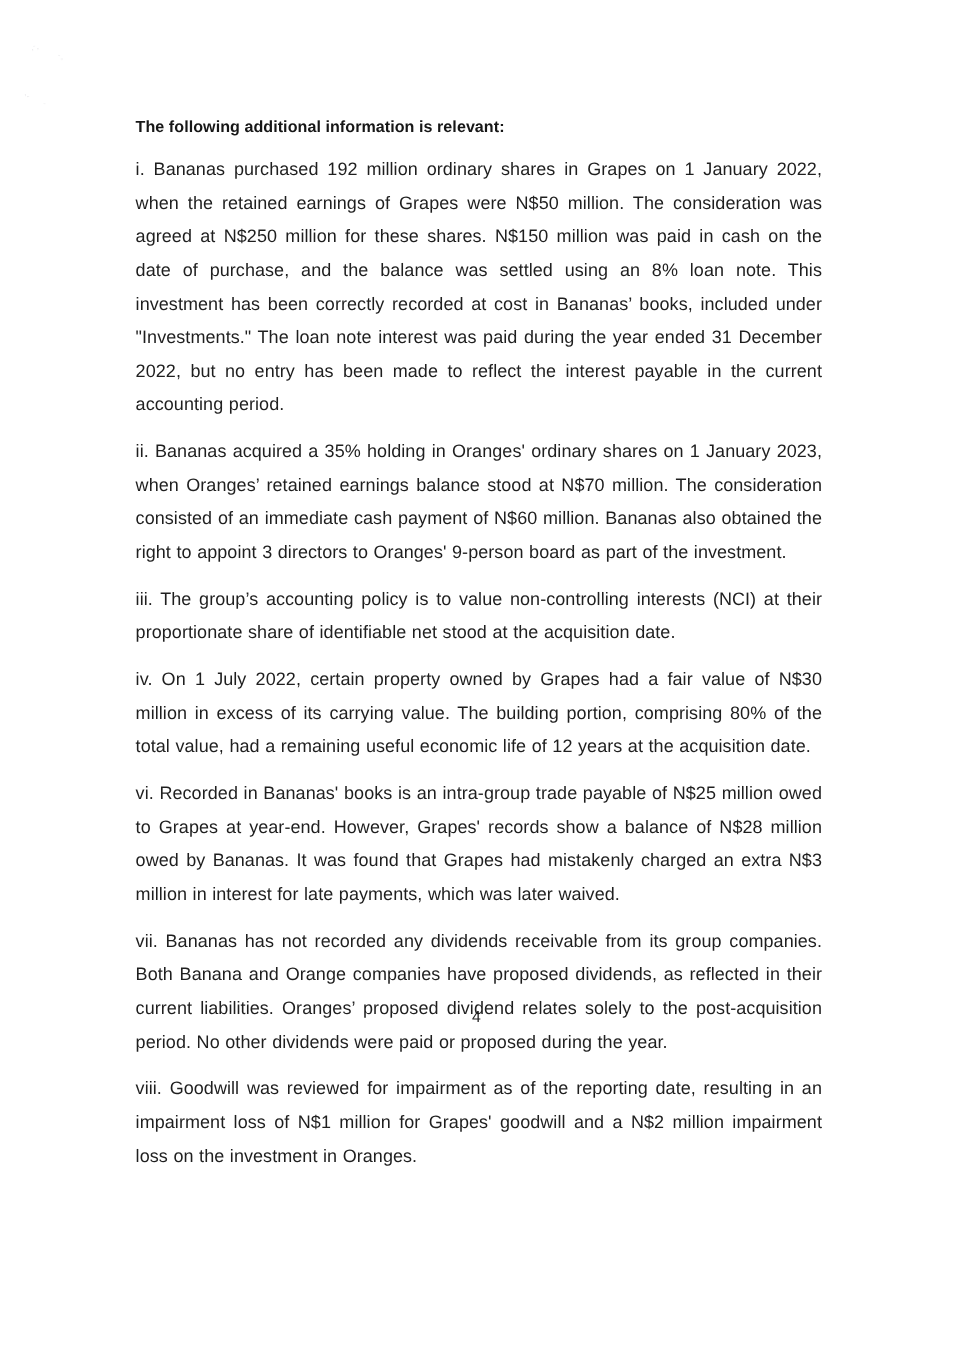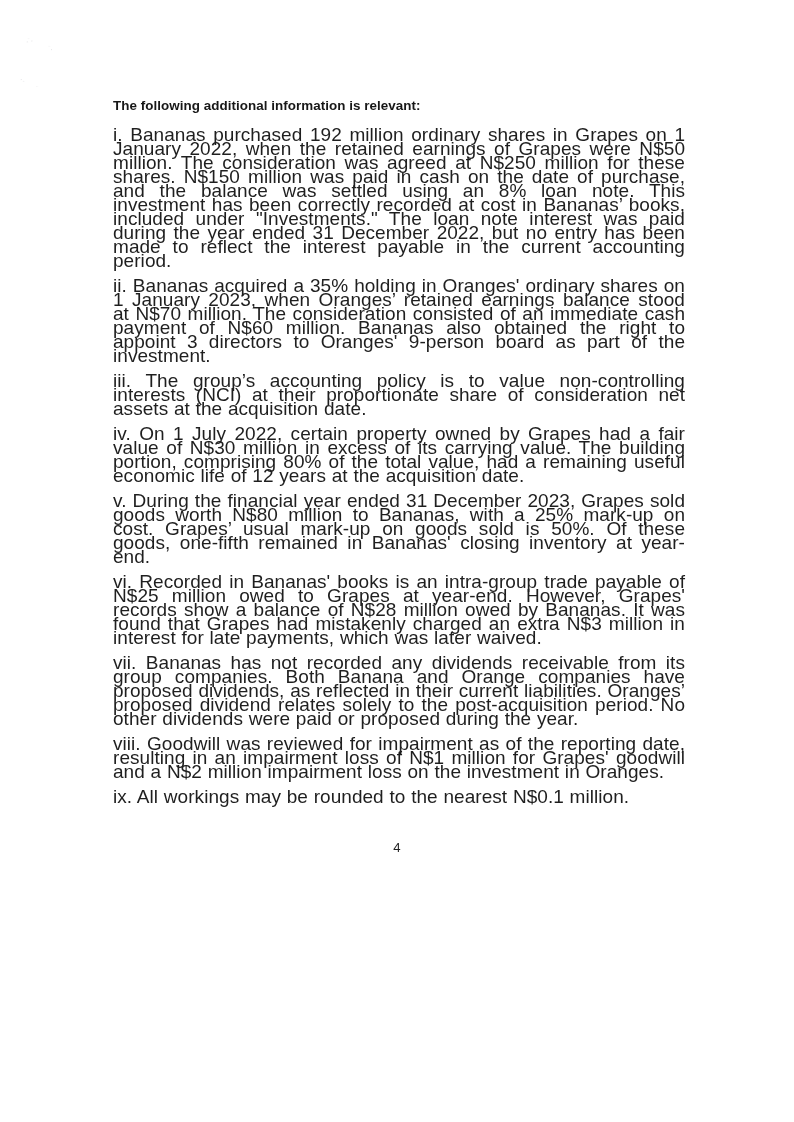--- a/index.html
+++ b/index.html
@@ -24,22 +24,22 @@
   }
   .heading {
     font-size: 13.4px;
     font-weight: 700;
     color: #171717;
     margin: 0 0 12px 0;
     line-height: 19.8px;
     letter-spacing: 0.05px;
   }
   .para {
-    font-size: 19px;
-    line-height: 14px;
+    font-size: 15px;
+    line-height: 28px;
     margin: 0 0 11px 0;
     text-align: justify;
     text-justify: inter-word;
     letter-spacing: 0.05px;
     word-spacing: 0.4px;
   }
   .page-number {
     position: absolute;
     left: 0;
     top: 840px;
@@ -70,24 +70,22 @@
 
   <span class="smudge smudge-1">·˙·</span>
   <span class="smudge smudge-2">˙·</span>
   <span class="smudge smudge-3">·.</span>
   <span class="smudge smudge-4">˙</span>
 
   <div class="content">
     <h2 class="heading">The following additional information is relevant:</h2>
     <p class="para">i. Bananas purchased 192 million ordinary shares in Grapes on 1 January 2022, when the retained earnings of Grapes were N$50 million. The consideration was agreed at N$250 million for these shares. N$150 million was paid in cash on the date of purchase, and the balance was settled using an 8% loan note. This investment has been correctly recorded at cost in Bananas’ books, included under "Investments." The loan note interest was paid during the year ended 31 December 2022, but no entry has been made to reflect the interest payable in the current accounting period.</p>
     <p class="para">ii. Bananas acquired a 35% holding in Oranges' ordinary shares on 1 January 2023, when Oranges’ retained earnings balance stood at N$70 million. The consideration consisted of an immediate cash payment of N$60 million. Bananas also obtained the right to appoint 3 directors to Oranges' 9-person board as part of the investment.</p>
-    <p class="para">iii. The group’s accounting policy is to value non-controlling interests (NCI) at their proportionate share of consideration net assets at the acquisition date.</p>
+    <p class="para">iii. The group’s accounting policy is to value non-controlling interests (NCI) at their proportionate share of identifiable net stood at the acquisition date.</p>
     <p class="para">iv. On 1 July 2022, certain property owned by Grapes had a fair value of N$30 million in excess of its carrying value. The building portion, comprising 80% of the total value, had a remaining useful economic life of 12 years at the acquisition date.</p>
-    <p class="para">v. During the financial year ended 31 December 2023, Grapes sold goods worth N$80 million to Bananas, with a 25% mark-up on cost. Grapes’ usual mark-up on goods sold is 50%. Of these goods, one-fifth remained in Bananas' closing inventory at year-end.</p>
     <p class="para">vi. Recorded in Bananas' books is an intra-group trade payable of N$25 million owed to Grapes at year-end. However, Grapes' records show a balance of N$28 million owed by Bananas. It was found that Grapes had mistakenly charged an extra N$3 million in interest for late payments, which was later waived.</p>
     <p class="para">vii. Bananas has not recorded any dividends receivable from its group companies. Both Banana and Orange companies have proposed dividends, as reflected in their current liabilities. Oranges’ proposed dividend relates solely to the post-acquisition period. No other dividends were paid or proposed during the year.</p>
     <p class="para">viii. Goodwill was reviewed for impairment as of the reporting date, resulting in an impairment loss of N$1 million for Grapes' goodwill and a N$2 million impairment loss on the investment in Oranges.</p>
-    <p class="para">ix. All workings may be rounded to the nearest N$0.1 million.</p>
   </div>
 
   <div class="page-number">4</div>
 
 </div>
 
 </body></html>

